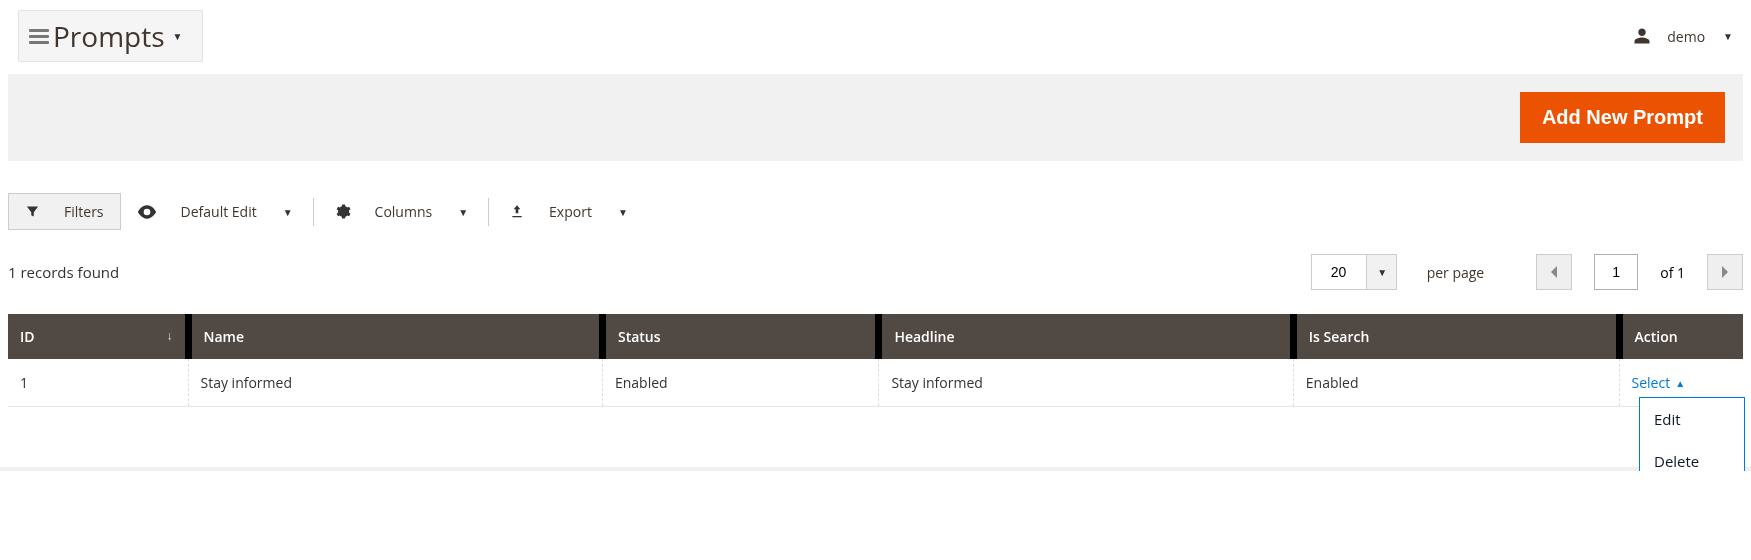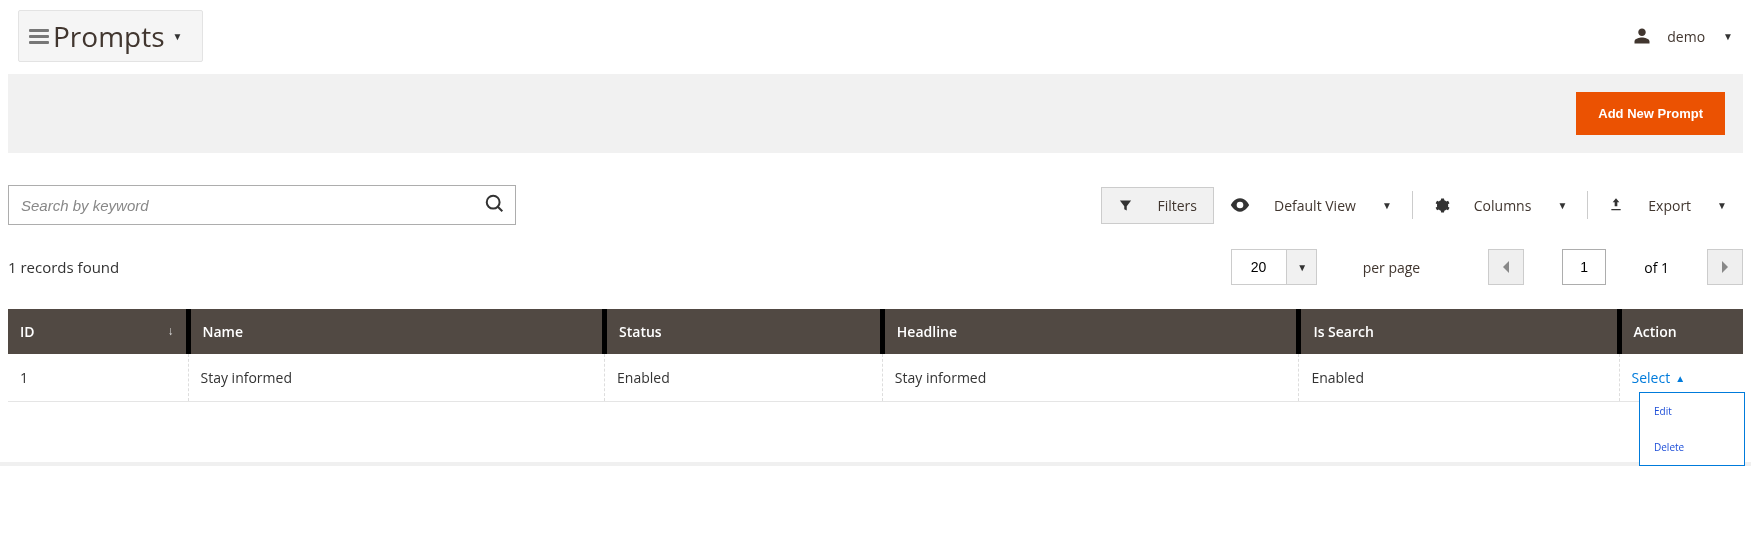--- a/index.html
+++ b/index.html
@@ -58,21 +58,21 @@
 .actions-bar {
   background: #f1f1f1;
   padding: 18px;
   margin: 12px 8px 0;
   text-align: right;
 }
 .btn-primary {
   background: #eb5202;
   color: #fff;
   font-weight: 600;
-  font-size: 13px;
+  font-size: 20px;
   border: none;
   padding: 14px 22px;
   cursor: pointer;
 }
 .controls-row1 {
   display: flex;
   justify-content: space-between;
   align-items: center;
   padding: 32px 8px 0;
 }
@@ -125,21 +125,21 @@
 .controls-row2 {
   display: flex;
   justify-content: space-between;
   align-items: center;
   padding: 24px 8px 18px;
 }
 .records-found { font-size: 15px; color: #333; }
 .pager {
   display: flex;
   align-items: center;
-  gap: 28px;
+  gap: 12px;
 }
 .page-size-wrap {
   display: flex;
   align-items: center;
 }
 .page-size-input {
   width: 56px;
   height: 36px;
   border: 1px solid #ccc;
   text-align: center;
@@ -182,21 +182,21 @@
   margin: 6px 8px;
   border-collapse: collapse;
 }
 .grid th {
   background: #514943;
   color: #fff;
   font-weight: 600;
   text-align: left;
   padding: 13px 12px;
   font-size: 14px;
-  border-left: 5px solid #000000;
+  border-left: 7px solid #000000;
 }
 .grid th:first-child { border-left: none; }
 .sort-arrow { float: right; font-size: 12px; color: #ddd; }
 .grid td {
   padding: 14px 12px;
   font-size: 14px;
   color: #333;
   border-bottom: 1px solid #e5e5e5;
   border-right: 1px dashed #ddd;
 }
@@ -214,23 +214,23 @@
   position: absolute;
   top: 38px;
   right: -2px;
   width: 106px;
   background: #fff;
   border: 1px solid #007bdb;
   z-index: 10;
 }
 .dropdown-item {
   padding: 11px 14px;
-  color: #1d4ed8;
-  cursor: pointer;
-  font-size: 10px;
+  color: #0f172a;
+  cursor: pointer;
+  font-size: 15px;
 }
 .footer-shadow {
   height: 4px;
   background: #f0f0f0;
   margin: 60px 0 0;
 }
 svg { display: block; }
 </style>
 </head>
 <body>
@@ -252,39 +252,32 @@
     <span>demo</span>
     <span class="tb-caret">▼</span>
   </div>
 </div>
 
 <div class="actions-bar">
   <button class="btn-primary">Add New Prompt</button>
 </div>
 
 <div class="controls-row1">
-  <div class="search-wrap">
-    <input class="search-input" type="text" placeholder="Search by keyword" style="">
-    <svg class="search-icon" viewBox="0 0 24 24" fill="none" stroke="#333" stroke-width="2.2">
-        <circle cx="10" cy="10" r="7"></circle>
-        <line x1="20" y1="20" x2="15" y2="15"></line>
-      </svg>
-  </div>
   <div class="toolbar-right">
     <div class="tb-item filters">
       <svg width="15" height="15" viewBox="0 0 24 24" fill="#333">
           <path d="M3 4h18l-7 9v7l-4-2v-5z"></path>
         </svg>
       <span>Filters</span>
     </div>
     <div class="tb-item">
       <svg width="20" height="14" viewBox="0 0 24 16" fill="#333">
           <path d="M12 0C5 0 1 8 1 8s4 8 11 8 11-8 11-8S19 0 12 0zm0 12a4 4 0 110-8 4 4 0 010 8z"></path>
         </svg>
-      <span>Default View</span>
+      <span>Default Edit</span>
       <span class="tb-caret">▼</span>
     </div>
     <div class="tb-sep"></div>
     <div class="tb-item">
       <svg width="17" height="17" viewBox="0 0 24 24" fill="#333">
           <path d="M12 8a4 4 0 100 8 4 4 0 000-8zm9.4 4a7.5 7.5 0 00-.2-1.6l2.1-1.6-2-3.5-2.5 1a7.6 7.6 0 00-2.8-1.6L15.5 2h-4l-.5 2.7a7.6 7.6 0 00-2.8 1.6l-2.5-1-2 3.5 2.1 1.6a7.5 7.5 0 000 3.2l-2.1 1.6 2 3.5 2.5-1a7.6 7.6 0 002.8 1.6l.5 2.7h4l.5-2.7a7.6 7.6 0 002.8-1.6l2.5 1 2-3.5-2.1-1.6c.1-.5.2-1.1.2-1.6z"></path>
         </svg>
       <span>Columns</span>
       <span class="tb-caret">▼</span>
     </div>

